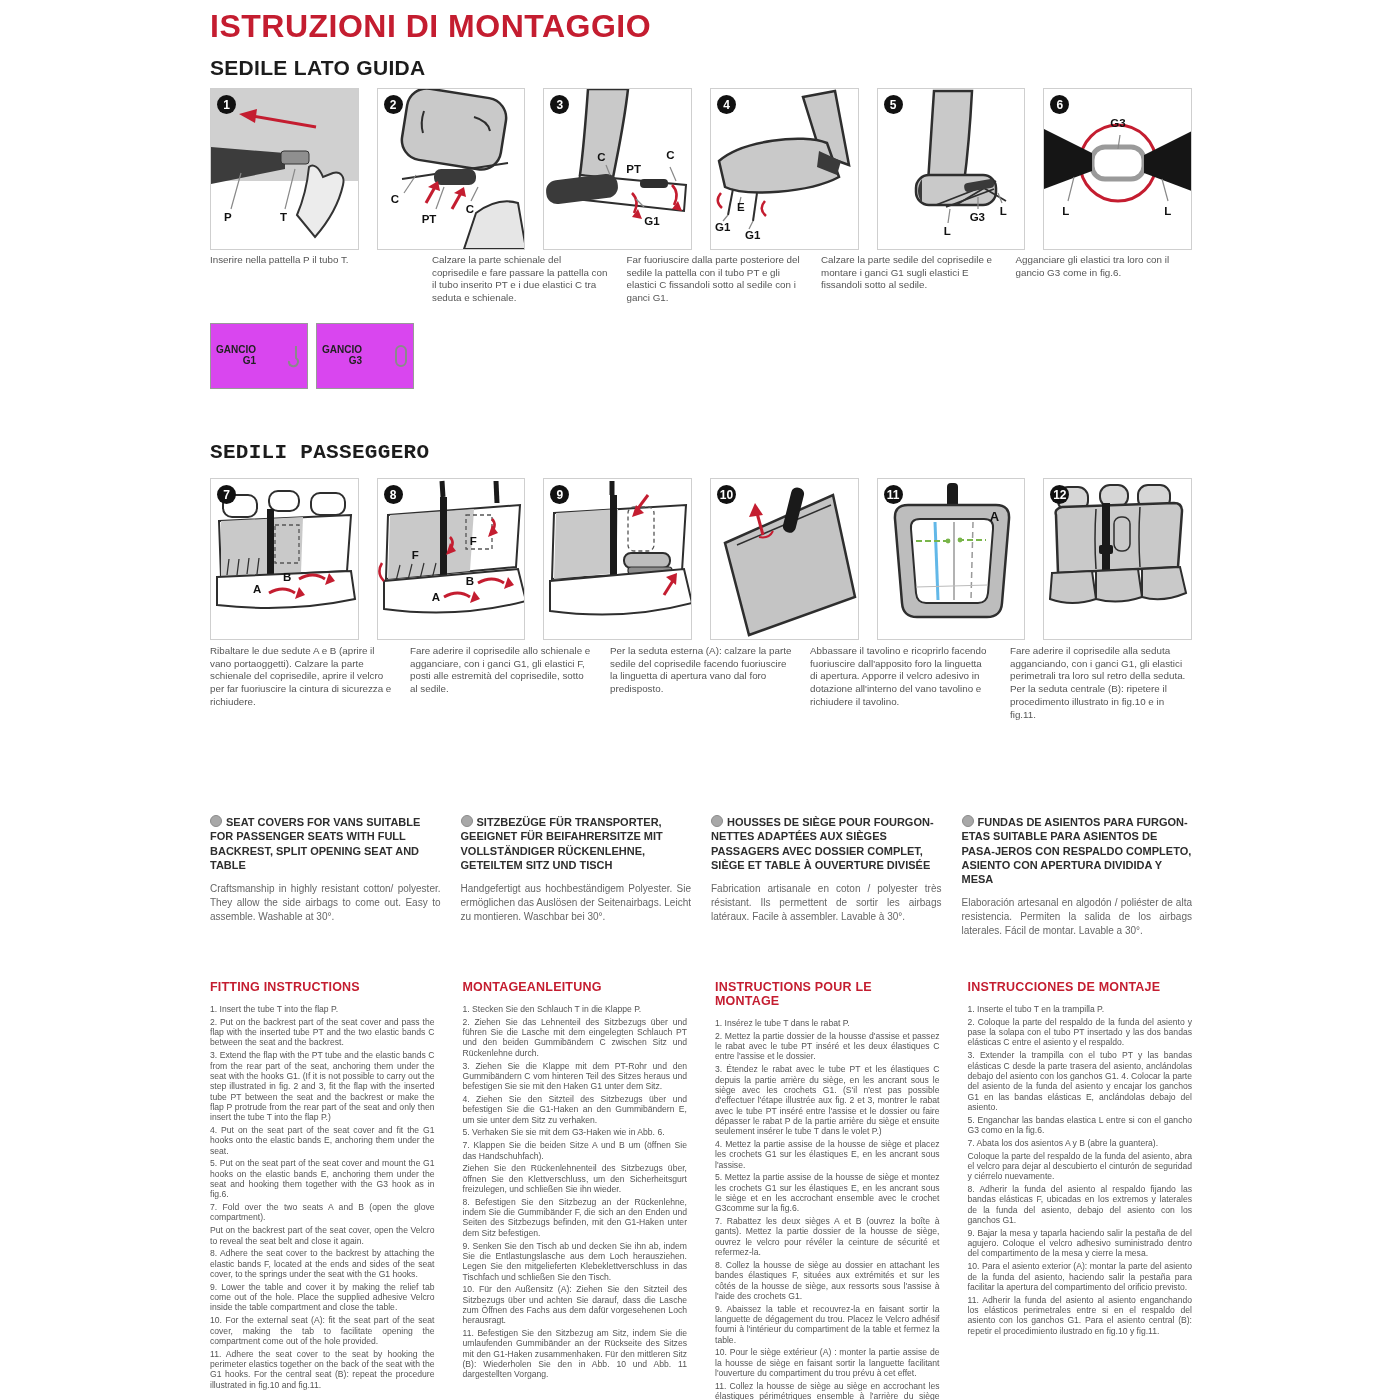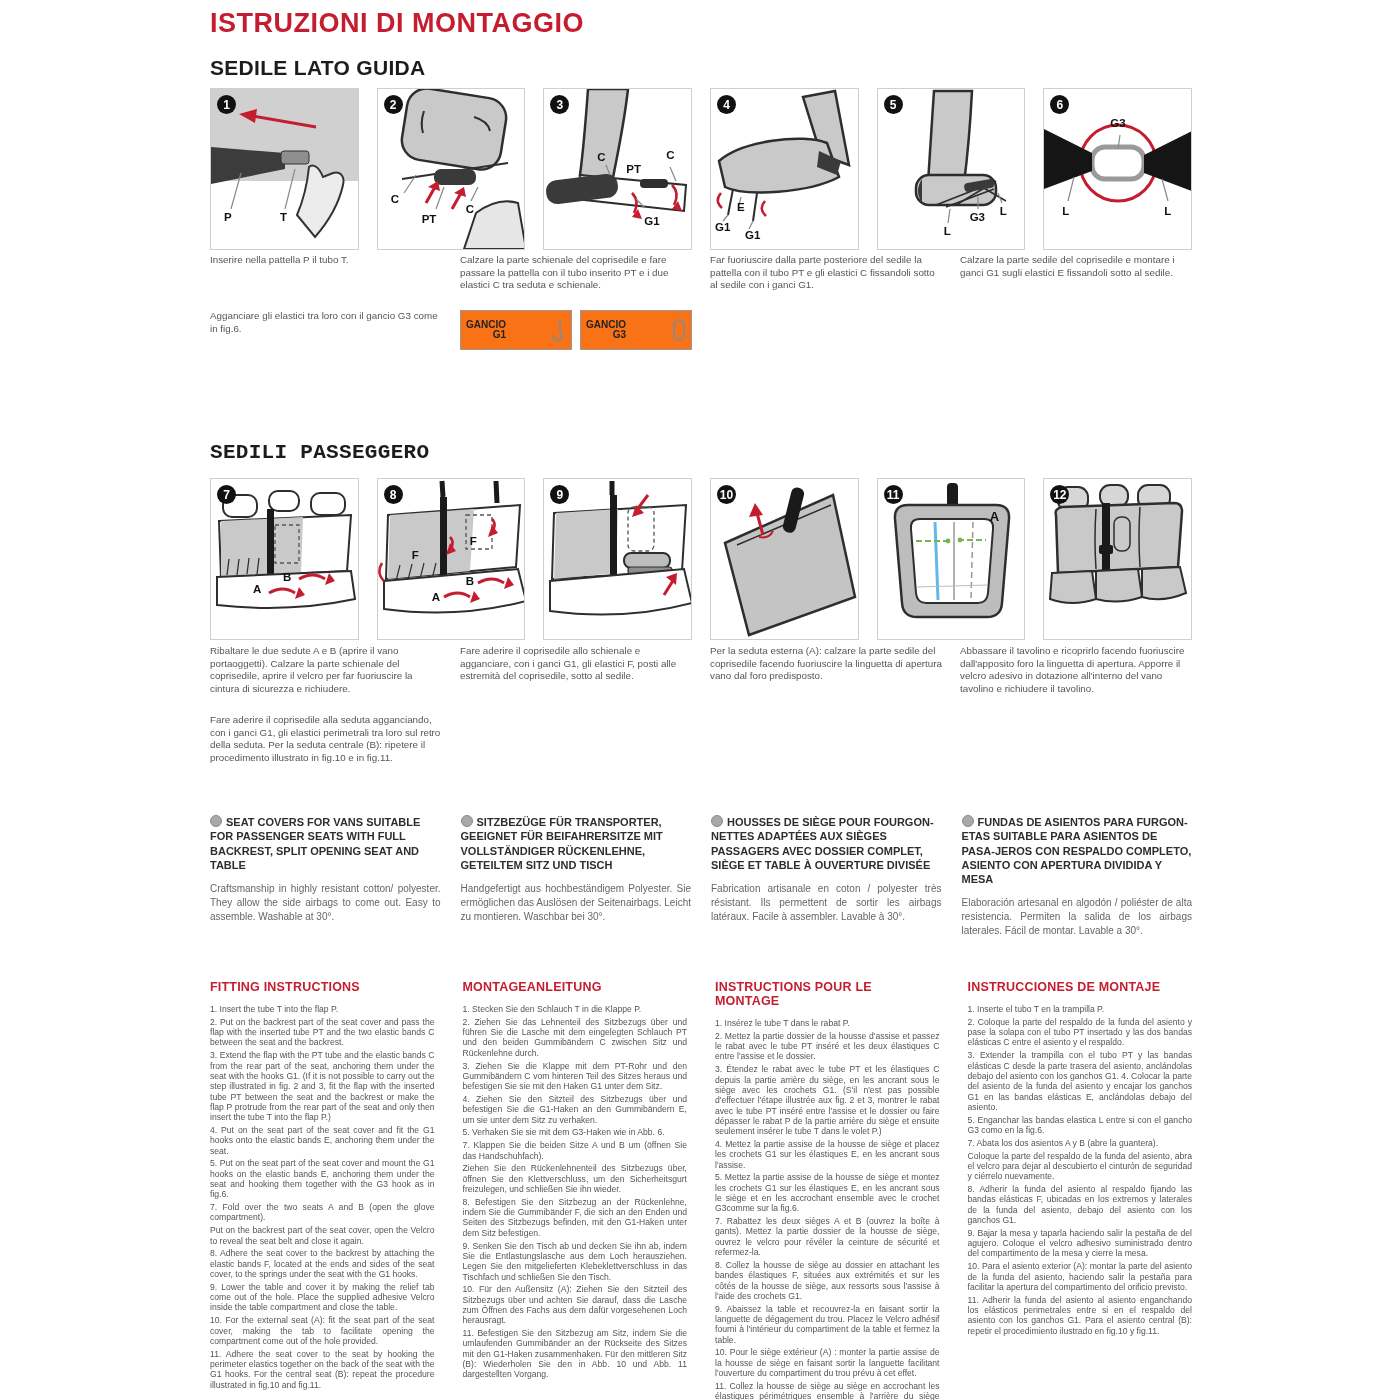--- a/index.html
+++ b/index.html
@@ -1,38 +1,38 @@
 <!DOCTYPE html>
 <html><head>
 <meta charset="utf-8">
 <style>
   html,body{margin:0;padding:0;}
   body{
     width:1400px;height:1400px;background:#ffffff;position:relative;
     font-family:"Liberation Sans", sans-serif;color:#222;overflow:hidden;
   }
   .content{position:absolute;left:210px;top:0;width:982px;}
-  .main-title{position:absolute;top:8px;left:0;margin:0;font-size:27px;font-weight:bold;color:#c41d30;letter-spacing:.5px;}
+  .main-title{position:absolute;top:8px;left:0;margin:0;font-size:32px;font-weight:bold;color:#c41d30;letter-spacing:.5px;}
   .sec-title{position:absolute;left:0;margin:0;font-size:21px;font-weight:bold;color:#1c1c1c;letter-spacing:.3px;}
   #sec1-title{top:50px;margin-top:6px;}
   #sec2-title{top:441px;font-family:Liberation Mono, monospace;}
   .figrow{position:absolute;left:0;width:982px;display:grid;grid-template-columns:repeat(6,1fr);gap:18px;}
   #figrow1{top:88px;}
   #figrow2{top:478px;}
-  .caprow{position:absolute;left:0;width:982px;display:grid;grid-template-columns:repeat(4,1fr);gap:18px;}
+  .caprow{position:absolute;left:0;width:982px;display:grid;grid-template-columns:repeat(5,1fr);gap:18px;}
   #caprow1{top:254px;}
   #caprow2{top:645px;}
   .panel{position:relative;height:160px;border:1px solid #cfcfcf;background:#fff;overflow:hidden;}
   .badge{position:absolute;top:6px;left:6px;width:19px;height:19px;background:#111;color:#fff;border-radius:50%;
     font-size:12px;font-weight:bold;display:flex;align-items:center;justify-content:center;z-index:3;}
   .flabel{position:absolute;font-weight:bold;font-size:11.5px;color:#111;z-index:2;}
   .caption{font-size:9.8px;line-height:1.3;color:#555;}
   .panel svg{position:absolute;top:0;left:0;}
   .gancio-row{display:flex;gap:8px;}
-  .gancio{flex:1;border:1.5px solid #999;background:#f97316;height:34px;display:flex;align-items:center;justify-content:space-between;padding:2px 5px;gap:32px;}
+  .gancio{flex:1;border:1.5px solid #999;background:#d946ef;height:34px;display:flex;align-items:center;justify-content:space-between;padding:15px 5px;gap:32px;}
   .gtext{display:flex;flex-direction:column;align-items:flex-start;line-height:1.05;}
   .gtext .gn{font-size:10px;font-weight:bold;color:#222;}
   .gtext .gc{font-size:10px;font-weight:bold;color:#222;align-self:flex-end;}
   .introrow{position:absolute;top:815px;left:0;width:982px;display:grid;grid-template-columns:repeat(4,1fr);gap:20px;}
   .intro-header{font-size:11px;font-weight:bold;color:#2e2e2e;line-height:1.3;}
   .flag{display:inline-block;width:10px;height:10px;border-radius:50%;background:#a8a8a8;border:1px solid #8a8a8a;margin-right:4px;vertical-align:-1px;}
   .intro-body{font-size:10px;color:#666;line-height:1.4;margin:10px 0 0;text-align:justify;}
   .instrrow{position:absolute;top:980px;left:0;width:982px;display:grid;grid-template-columns:repeat(4,1fr);gap:28px;}
   .instr-header{margin:0 0 10px;font-size:12.5px;font-weight:bold;color:#c41d30;letter-spacing:.2px;}
   .instr-steps p{font-size:8.6px;color:#555;line-height:1.2;margin:0 0 2.5px;text-align:justify;}

